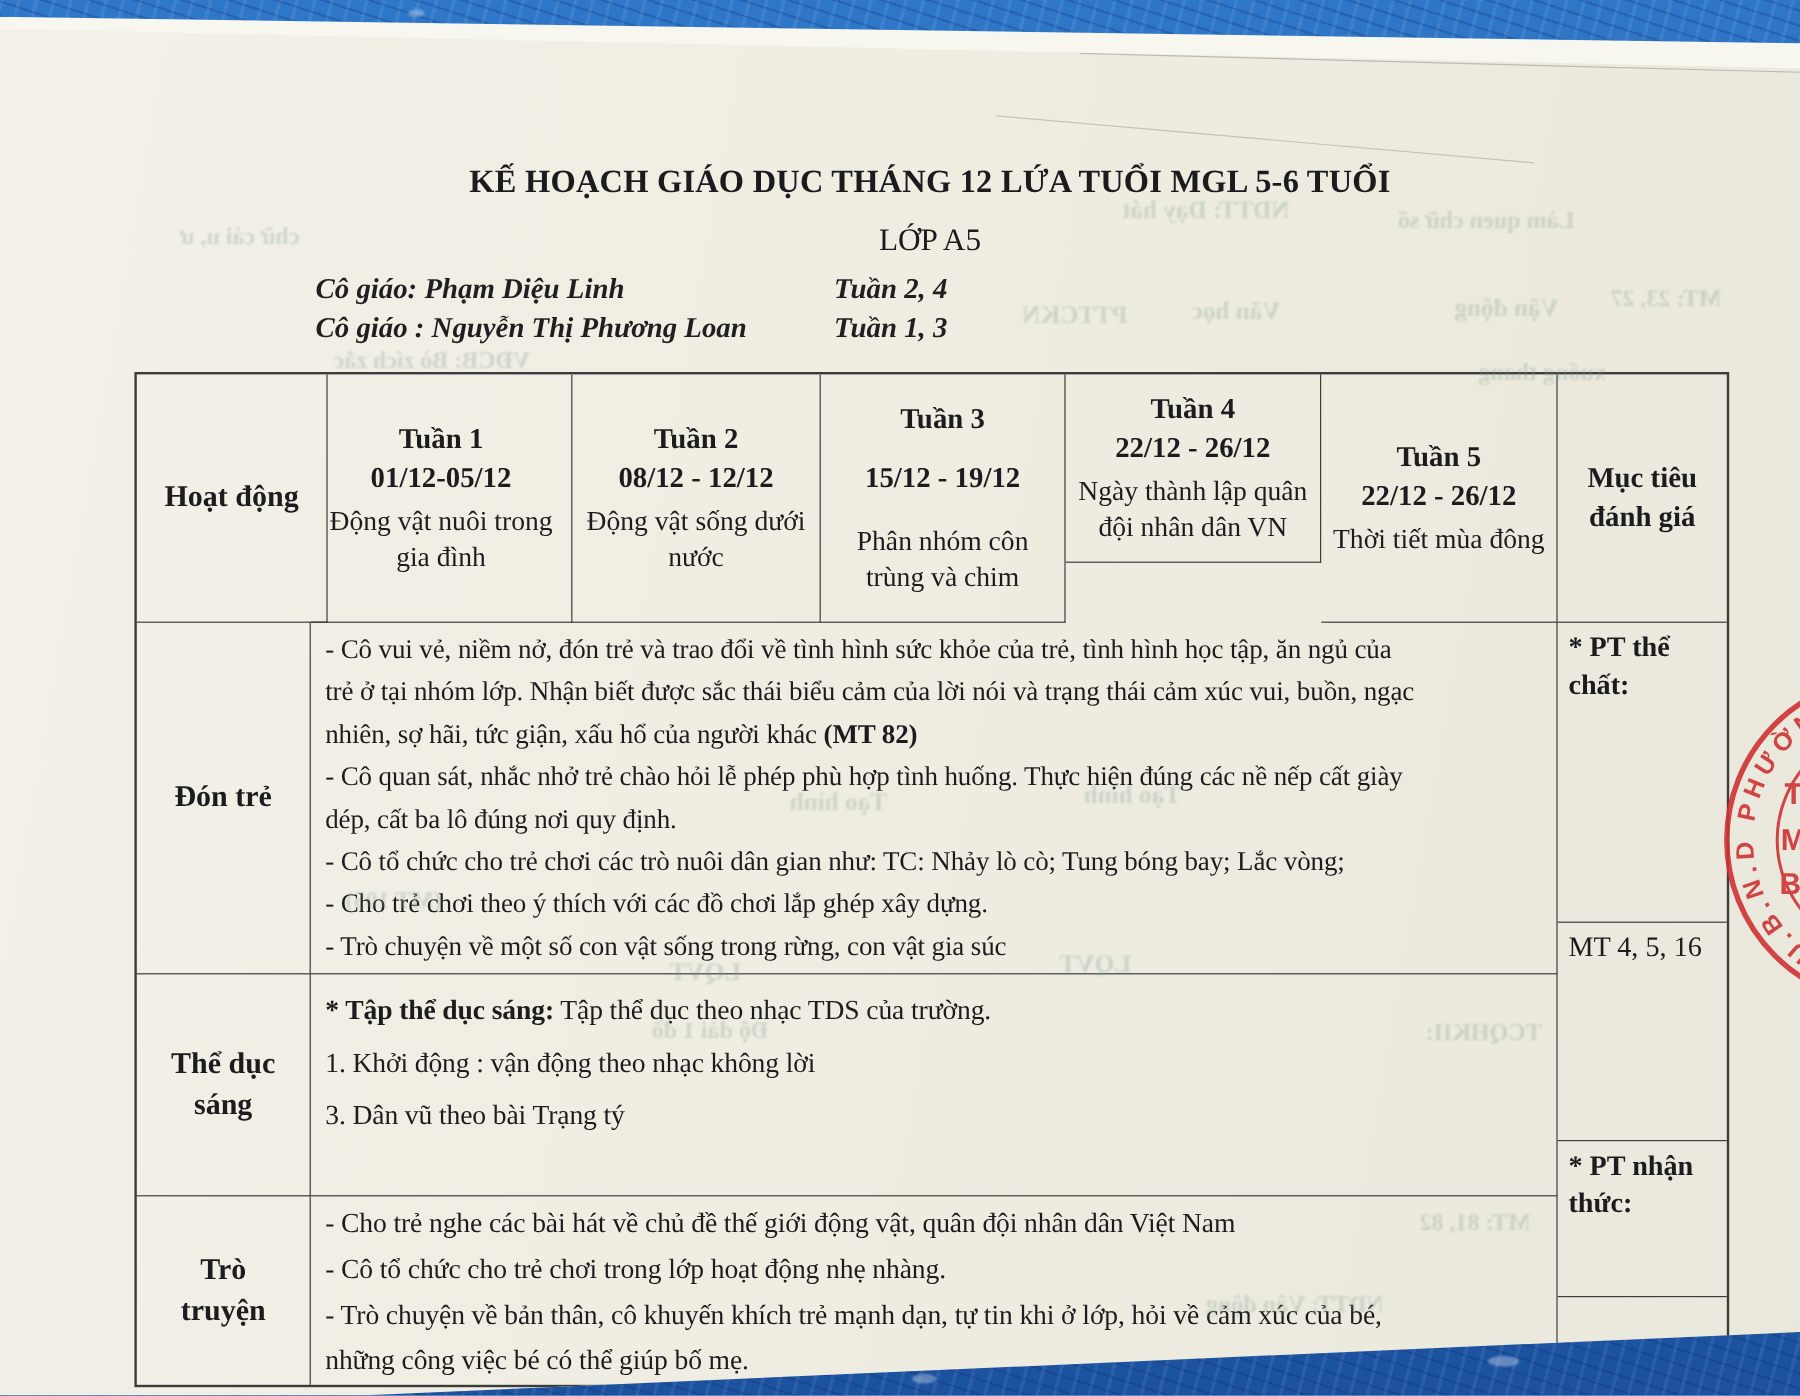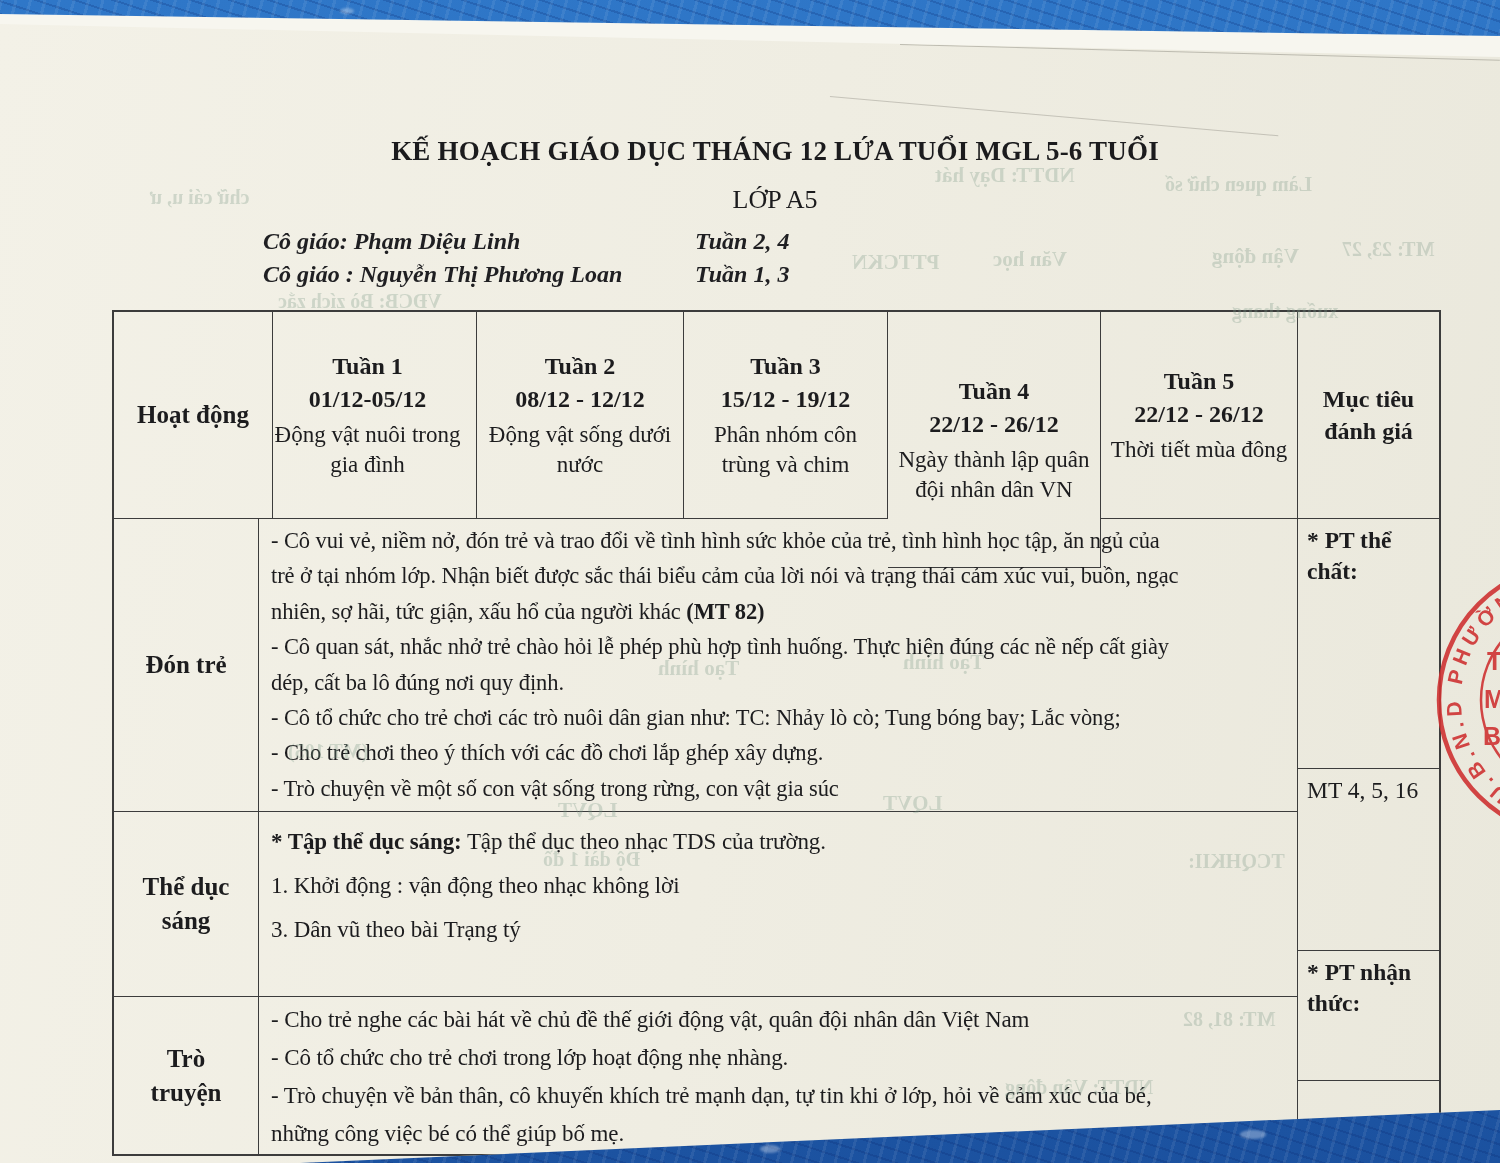--- a/index.html
+++ b/index.html
@@ -101,26 +101,26 @@
       <div class="cell hcell b-r b-b" style="left: 145px; top: 0px; width: 218px; height: 207px;">
         <div class="h-name">Tuần 1</div>
         <div class="h-dates">01/12-05/12</div>
         <div class="h-topic">Động vật nuôi trong gia đình</div>
       </div>
       <div class="cell hcell b-r b-b" style="left: 363px; top: 0px; width: 207px; height: 207px;">
         <div class="h-name">Tuần 2</div>
         <div class="h-dates">08/12 - 12/12</div>
         <div class="h-topic">Động vật sống dưới nước</div>
       </div>
-      <div class="cell hcell b-r b-b" style="left: 570px; top: 0px; width: 204px; height: 207px;">
+      <div class="cell hcell b-r b-b" style="left: 570px; top: 0px; width: 204px; height: 207px; gap: 16px;">
         <div class="h-name">Tuần 3</div>
         <div class="h-dates">15/12 - 19/12</div>
         <div class="h-topic">Phân nhóm côn trùng và chim</div>
       </div>
-      <div class="cell hcell b-r b-b" style="left: 774px; top: 0px; width: 213px; height: 256px;">
+      <div class="cell hcell b-r b-b" style="left: 774px; top: 0px; width: 213px; height: 157px;">
         <div class="h-name">Tuần 4</div>
         <div class="h-dates">22/12 - 26/12</div>
         <div class="h-topic">Ngày thành lập quân đội nhân dân VN</div>
       </div>
       <div class="cell hcell b-r b-b" style="left: 987px; top: 0px; width: 197px; height: 207px;">
         <div class="h-name">Tuần 5</div>
         <div class="h-dates">22/12 - 26/12</div>
         <div class="h-topic">Thời tiết mùa đông</div>
       </div>
       <div class="cell goal-head b-b" style="left: 1184px; top: 0px; width: 141px; height: 207px;">Mục tiêu đánh giá</div>

